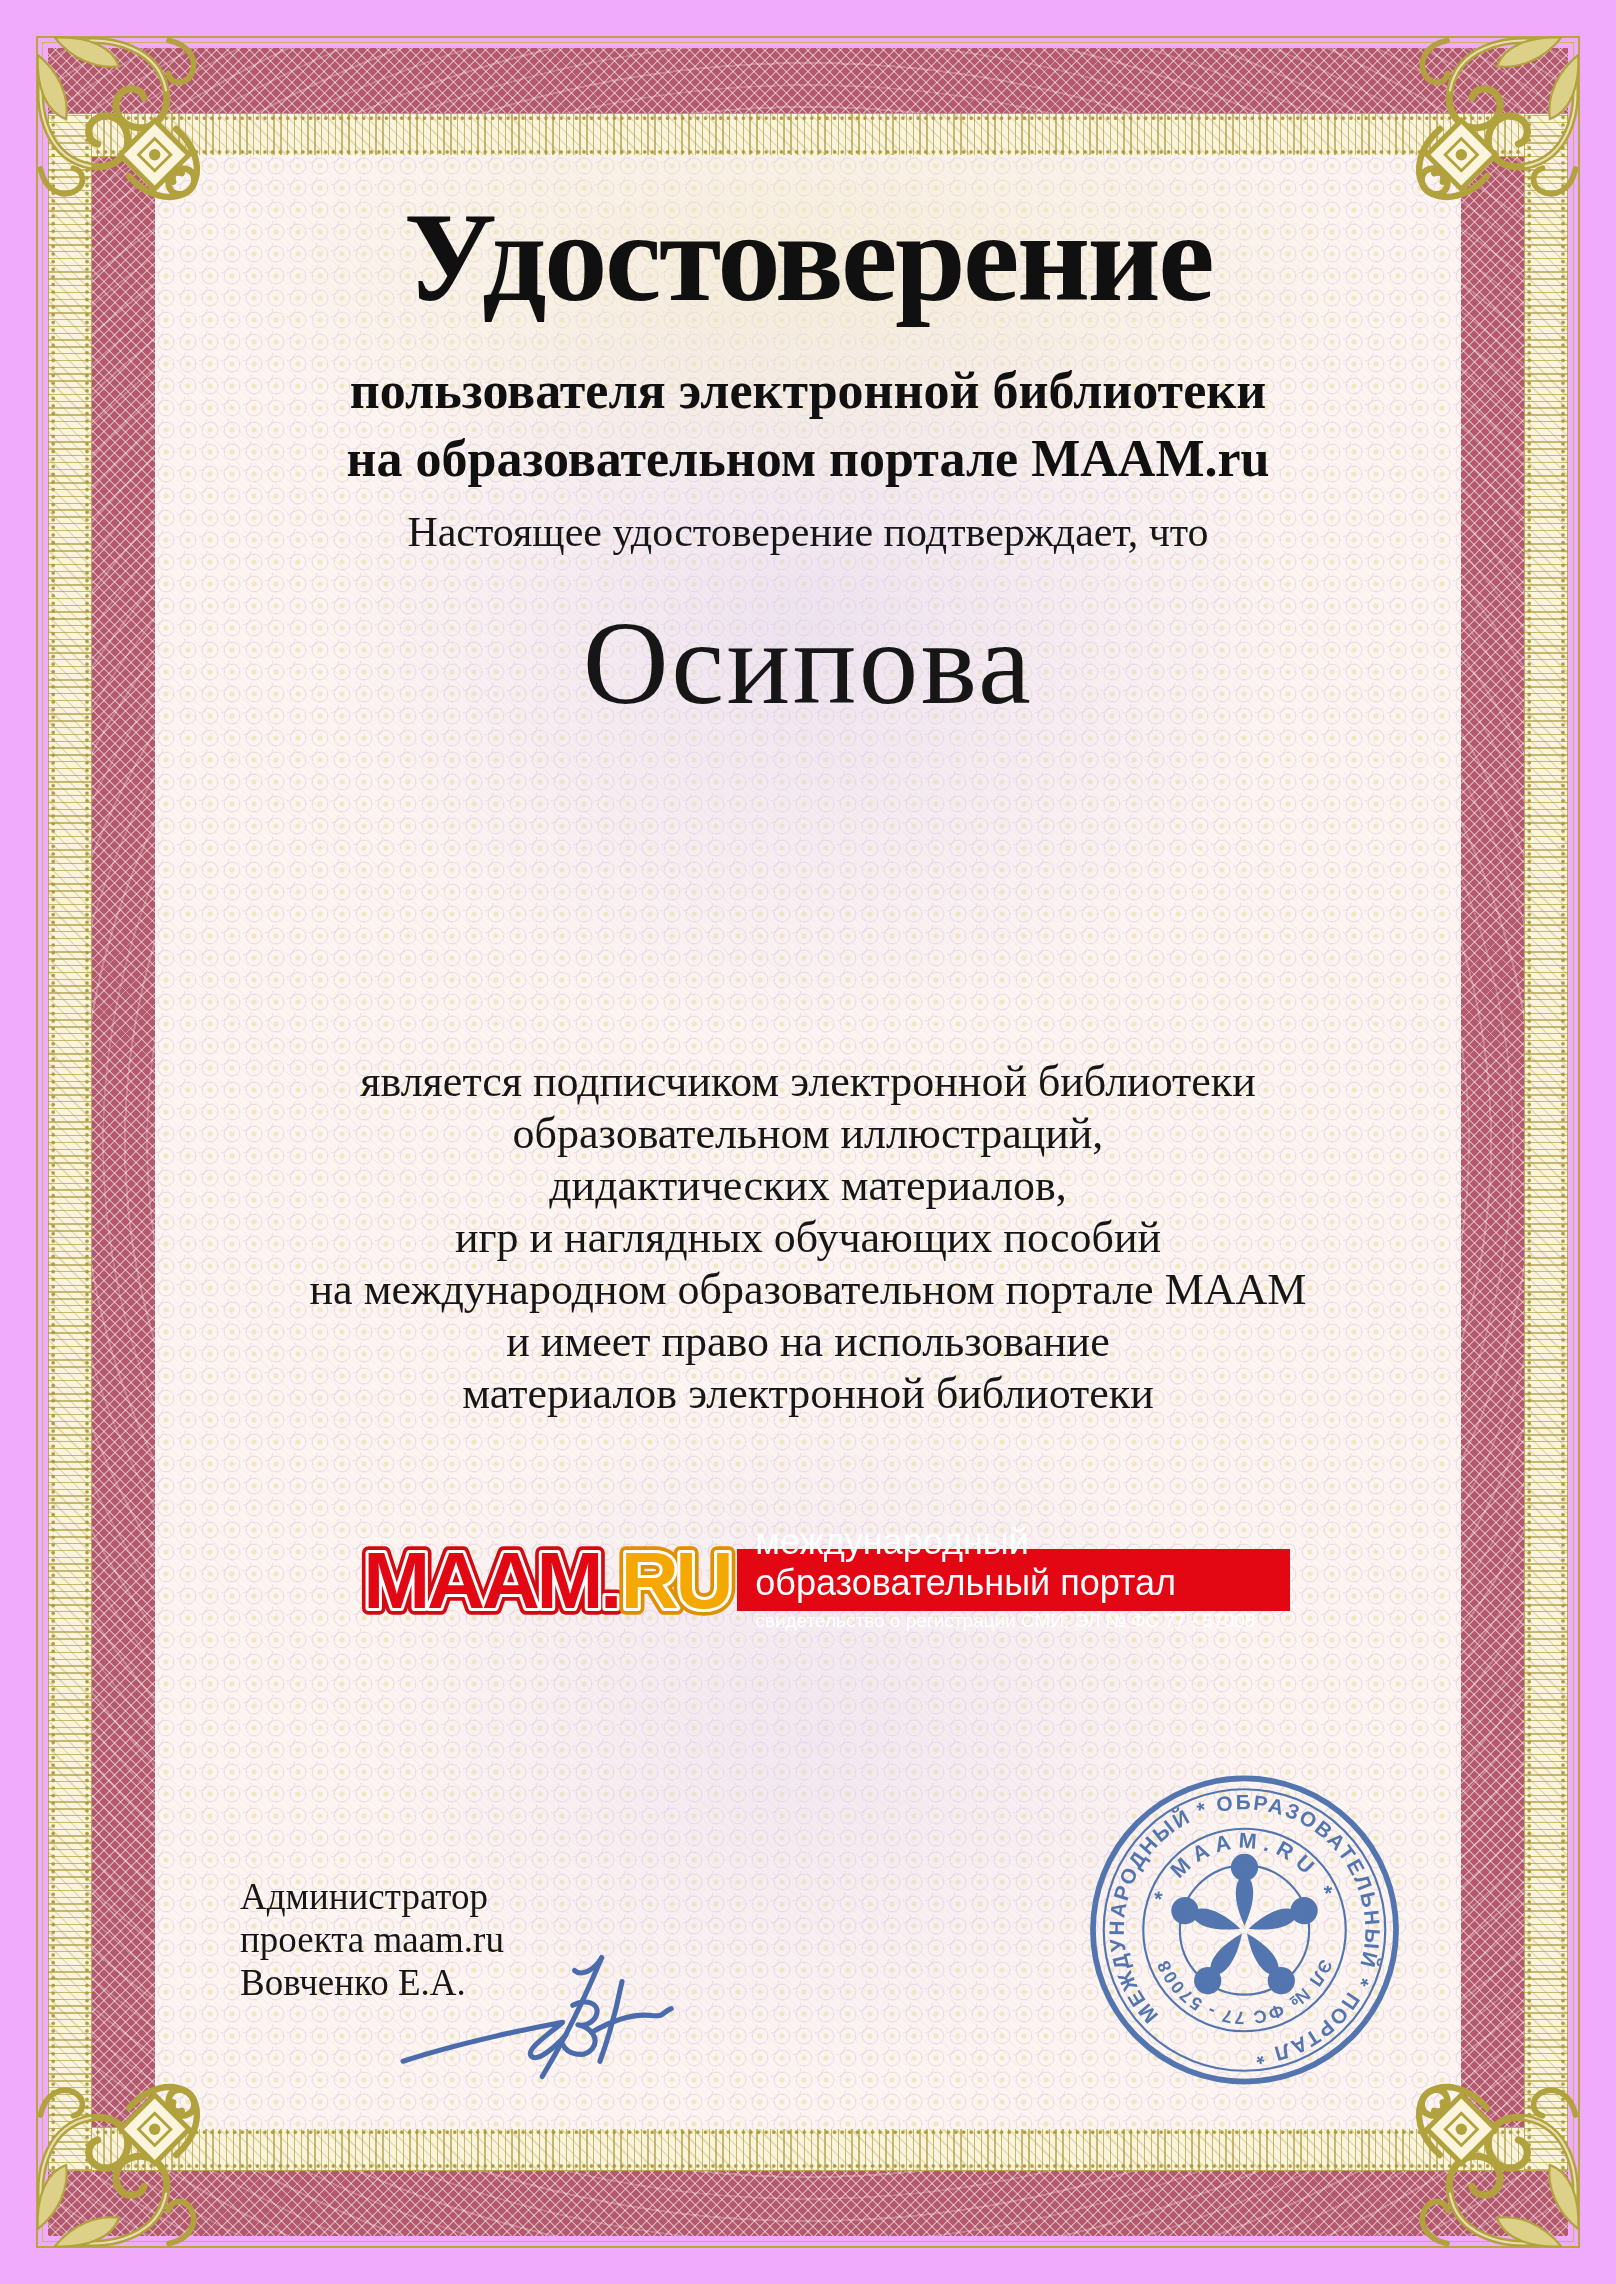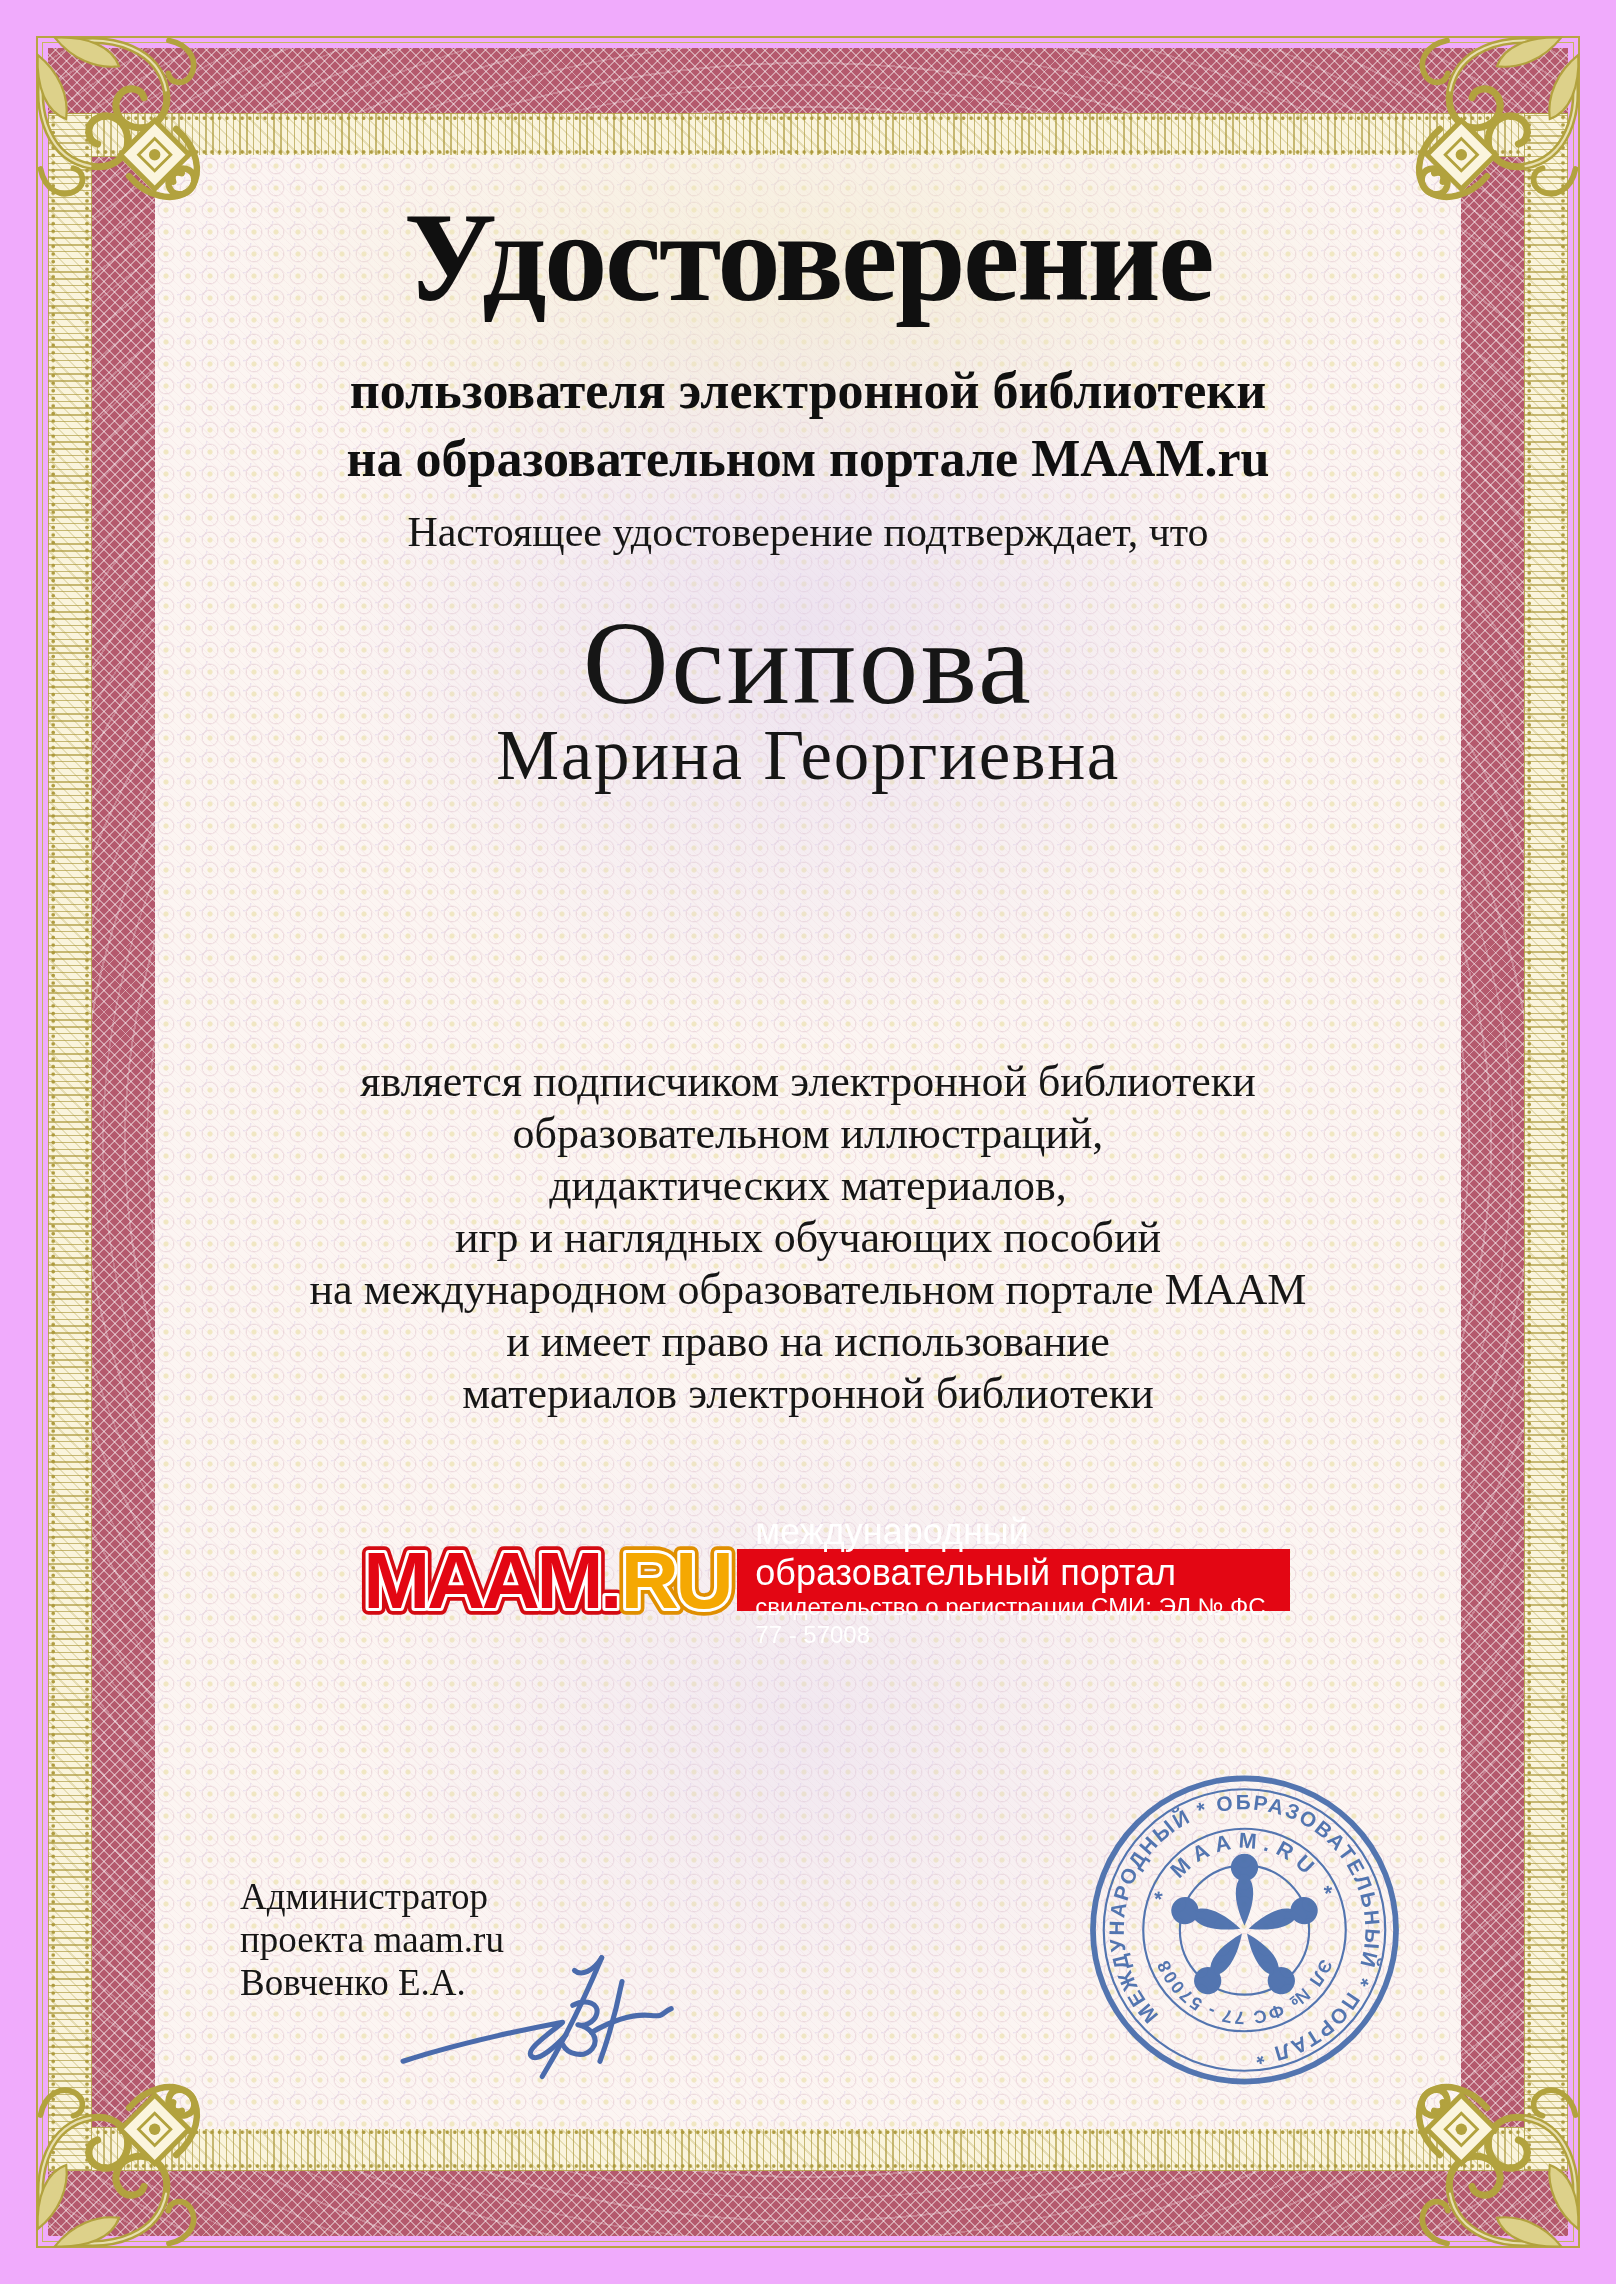--- a/index.html
+++ b/index.html
@@ -64,21 +64,21 @@
   .firstname{top:715px;font-size:71px;letter-spacing:1.7px;}
   .bodytext{top:1056px;font-size:44px;line-height:52px;}
 
   
   .logo-row{position:absolute;left:358px;top:1526px;display:flex;align-items:center;}
   .maam-svg{display:block;}
   .banner{width:535px;height:62px;background:#e30613;color:#ffffff;display:flex;flex-direction:column;
           justify-content:center;padding-left:18.7px;margin-left:-3.4px;
           font-family:"Liberation Sans","DejaVu Sans",sans-serif;}
   .banner-l1{font-size:36px;line-height:41px;}
-  .banner-l2{font-size:24px;line-height:28px;}
+  .banner-l2{font-size:19px;line-height:36px;}
 
   
   .admin{position:absolute;left:240px;top:1875px;font-size:37px;line-height:43px;text-align:left;}
   .sig{position:absolute;left:398px;top:1949px;}
   .stamp{position:absolute;left:1067px;top:1772px;opacity:.95;}
 </style>
 </head>
 <body>
 
 <div class="page">
@@ -126,21 +126,20 @@
     </svg>
 
   <div class="ctext title">Удостоверение</div>
   <div class="ctext subtitle">
     <div>пользователя электронной библиотеки</div>
     <div>на образовательном портале MAAM.ru</div>
   </div>
   <div class="ctext confirm">Настоящее удостоверение подтверждает, что</div>
 
   <div class="ctext surname">Осипова</div>
-  <div class="ctext firstname">Марина Георгиевна</div>
 
   <div class="ctext bodytext">
     <div>является подписчиком электронной библиотеки</div>
     <div>образовательном иллюстраций,</div>
     <div>дидактических материалов,</div>
     <div>игр и наглядных обучающих пособий</div>
     <div>на международном образовательном портале МААМ</div>
     <div>и имеет право на использование</div>
     <div>материалов электронной библиотеки</div>
   </div>

